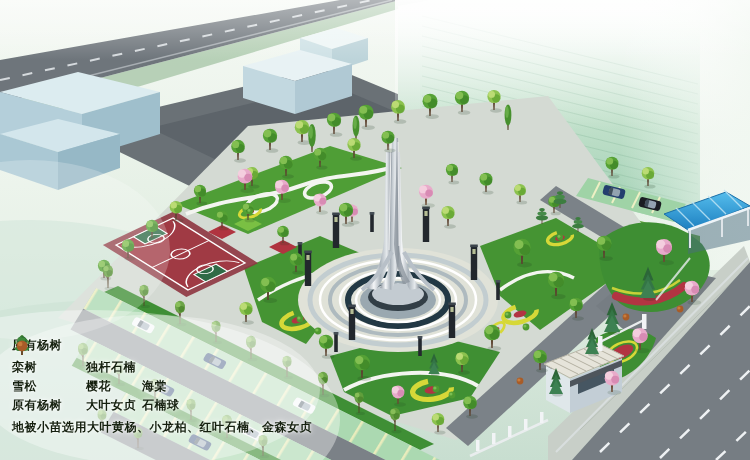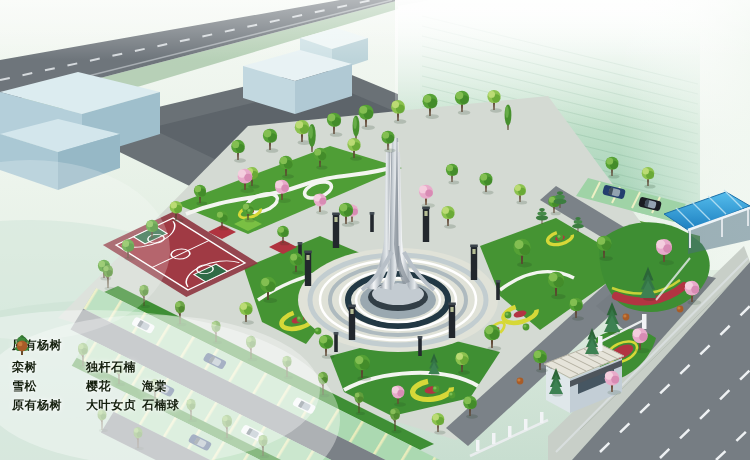--- a/index.html
+++ b/index.html
@@ -569,14 +569,15 @@
       <span class="lg-label">大叶女贞</span>
     </span>
     <span class="lg-item">
       <svg class="lg-ic" viewBox="0 0 22 24">
             <circle cx="11" cy="13" r="6" fill="#a85c28"></circle>
             <circle cx="9" cy="11" r="2.5" fill="#c87c3c"></circle>
           </svg>
       <span class="lg-label">石楠球</span>
     </span>
   </div>
+  <div class="lg-note">地被小苗选用大叶黄杨、小龙柏、红叶石楠、金森女贞</div>
 </div>
 </div>
 
 </body></html>

